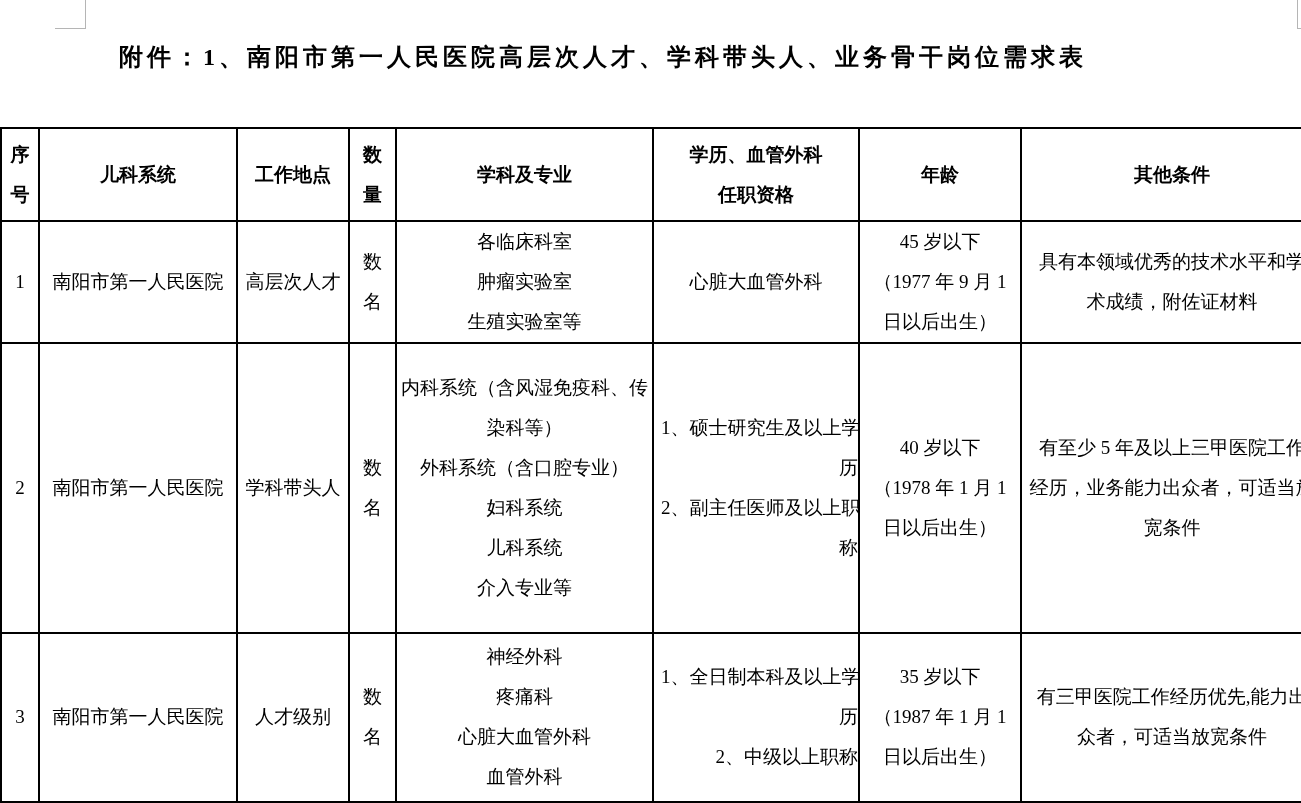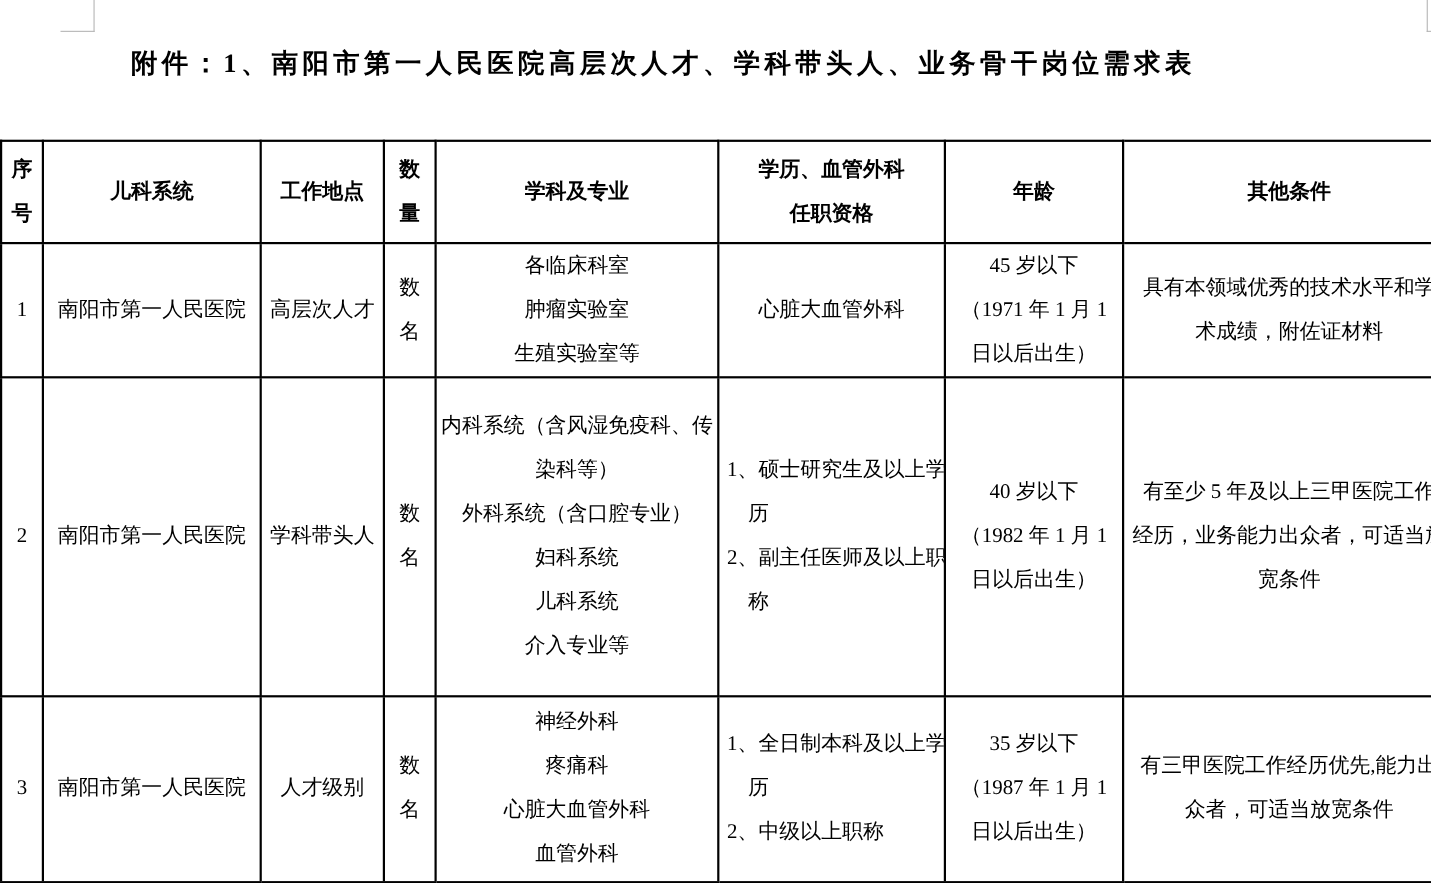--- a/index.html
+++ b/index.html
@@ -28,21 +28,21 @@
     text-align:center;vertical-align:middle;
     padding:0;line-height:40px;overflow:hidden;
   }
   table.req th{font-weight:bold;}
   .lines{white-space:pre;}
   tr.hdr{height:93px;}
   tr.r1{height:121px;}
   tr.r2{height:290px;}
   tr.r3{height:169px;}
   tr.r3 th,tr.r3 td{border-bottom:3px solid #000;}
-  td.cell-qual.left{text-align:left;padding-left:7px;}
+  td.cell-qual.left{text-align:right;padding-left:7px;}
   td.cell-other{text-align:left;padding-left:12px;padding-right:10px;}
 </style>
 </head>
 <body>
 
 <div>
 
   <div class="crop-mark crop-left"></div>
   <div class="crop-mark crop-right"></div>
 
@@ -78,21 +78,21 @@
       <td class="cell-seq">1</td>
       <td class="cell-location">南阳市第一人民医院</td>
       <td class="cell-level">高层次人才</td>
       <td class="cell-quantity lines">数
 名</td>
       <td class="cell-majors lines">各临床科室
 肿瘤实验室
 生殖实验室等</td>
       <td class="cell-qual lines">心脏大血管外科</td>
       <td class="cell-age lines">45 岁以下
-（1971 年 1 月 1
+（1977 年 9 月 1
 日以后出生）</td>
       <td class="cell-other lines">具有本领域优秀的技术水平和学
 术成绩，附佐证材料</td>
     </tr>
 
     <tr class="r2">
       <td class="cell-seq">2</td>
       <td class="cell-location">南阳市第一人民医院</td>
       <td class="cell-level">学科带头人</td>
       <td class="cell-quantity lines">数
@@ -101,21 +101,21 @@
 染科等）
 外科系统（含口腔专业）
 妇科系统
 儿科系统
 介入专业等</td>
       <td class="cell-qual lines left">1、硕士研究生及以上学
 　历
 2、副主任医师及以上职
 　称</td>
       <td class="cell-age lines">40 岁以下
-（1982 年 1 月 1
+（1978 年 1 月 1
 日以后出生）</td>
       <td class="cell-other lines">有至少 5 年及以上三甲医院工作
 经历，业务能力出众者，可适当放
 宽条件</td>
     </tr>
 
     <tr class="r3">
       <td class="cell-seq">3</td>
       <td class="cell-location">南阳市第一人民医院</td>
       <td class="cell-level">人才级别</td>

